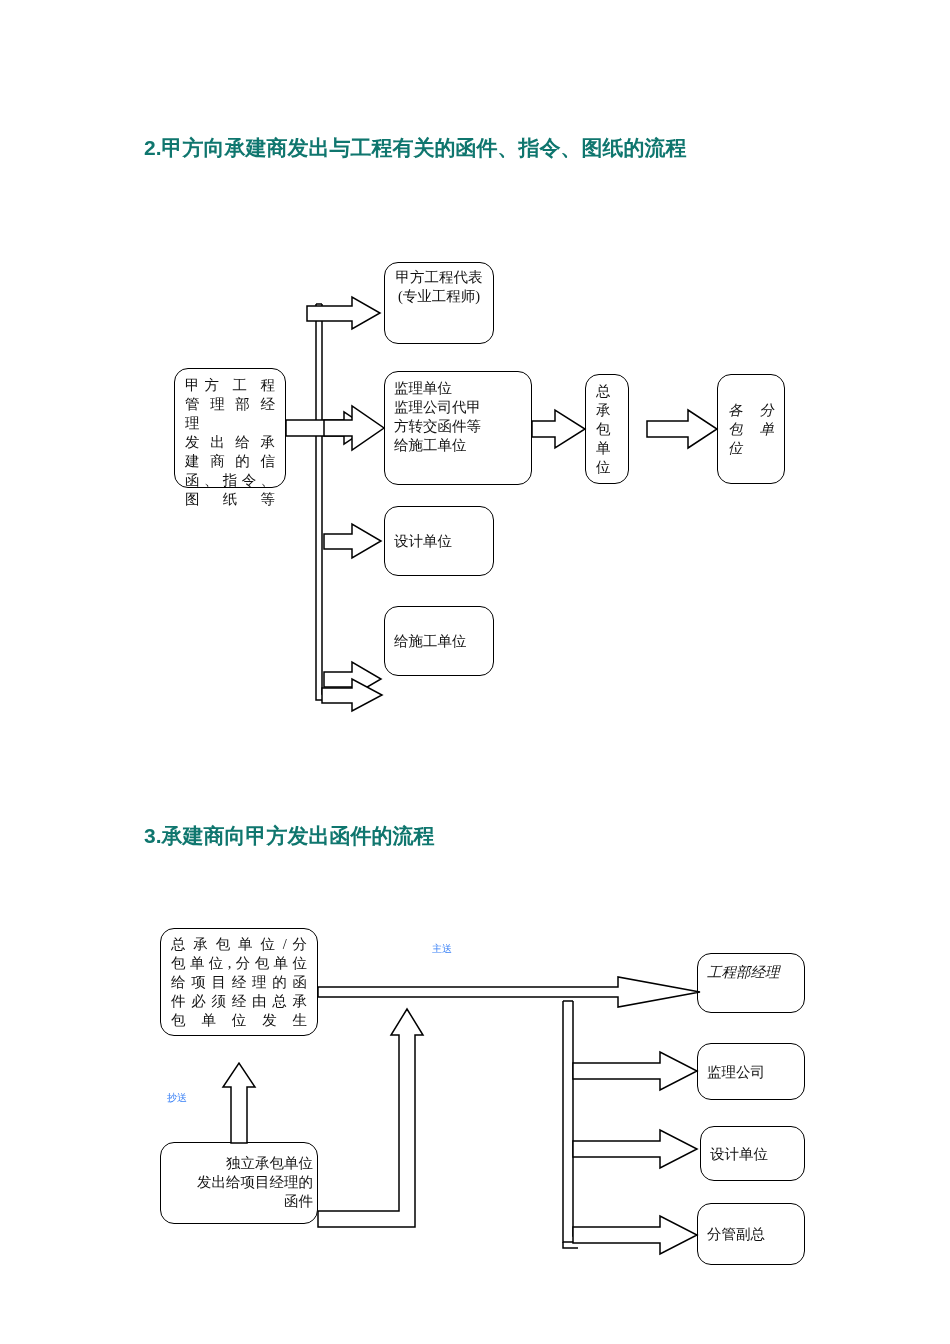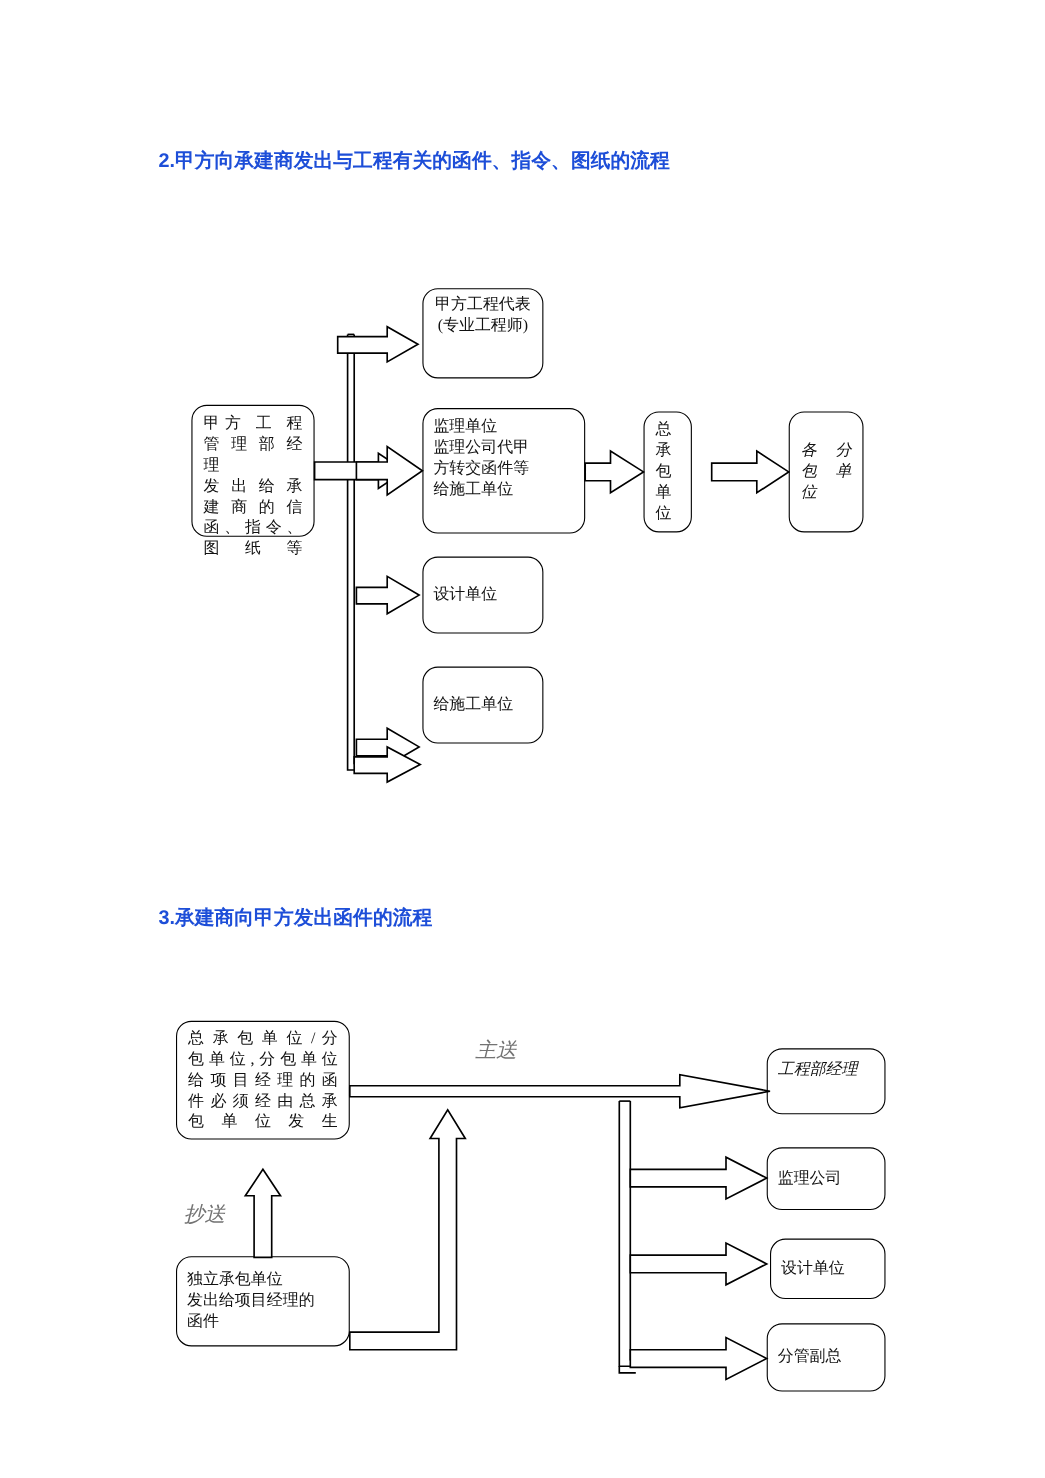--- a/index.html
+++ b/index.html
@@ -17,24 +17,24 @@
   }
   .page {
     position: relative;
     width: 950px;
     height: 1344px;
   }
   .heading {
     position: absolute;
     font-family: "Liberation Sans", "DejaVu Sans", sans-serif;
     font-weight: bold;
-    font-size: 18px;
+    font-size: 21px;
     letter-spacing: 0px;
     white-space: nowrap;
-    color: #1d4ed8;
+    color: #0f766e;
   }
   #heading-2 { left: 144px; top: 134px; }
   #heading-3 { left: 144px; top: 822px; }
 
   
   .box {
     position: absolute;
     border: 1.6px solid #000;
     border-radius: 14px;
     box-sizing: border-box;
@@ -62,24 +62,23 @@
     transform: translateY(-50%);
   }
   .box.center-text .txt {
     text-align: center;
     left: 0; right: 0;
   }
 
   
   .label {
     position: absolute;
-    font-size: 19px;
-    color: #737373;
+    font-size: 10px;
+    color: #3b82f6;
     white-space: nowrap;
-    font-style: italic;
   }
 
   svg.overlay {
     position: absolute;
     left: 0;
     top: 0;
     width: 950px;
     height: 1344px;
     pointer-events: none;
   }
@@ -138,21 +137,21 @@
   <div class="heading" id="heading-3">3.承建商向甲方发出函件的流程</div>
 
   <div class="box justify" style="left:160px; top:928px; width:158px; height:108px;">
     <span class="txt" style="top:6px;">总 承 包 单 位 / 分
 包单位,分包单位
 给项目经理的函
 件必须经由总承
 包单位发生</span>
   </div>
 
-  <div class="box" style="left:160px; top:1142px; width:158px; height:82px;">
+  <div class="box" style="left:160px; top:1142px; width:158px; height:82px;text-align:right;">
     <span class="txt" style="top:11px;">独立承包单位
 发出给项目经理的
 函件</span>
   </div>
 
   <div class="box" style="left:697px; top:953px; width:108px; height:60px;">
     <span class="txt" style="top:9px;font-style:italic;">工程部经理</span>
   </div>
 
   <div class="box vcenter" style="left:697px; top:1043px; width:108px; height:57px;">

